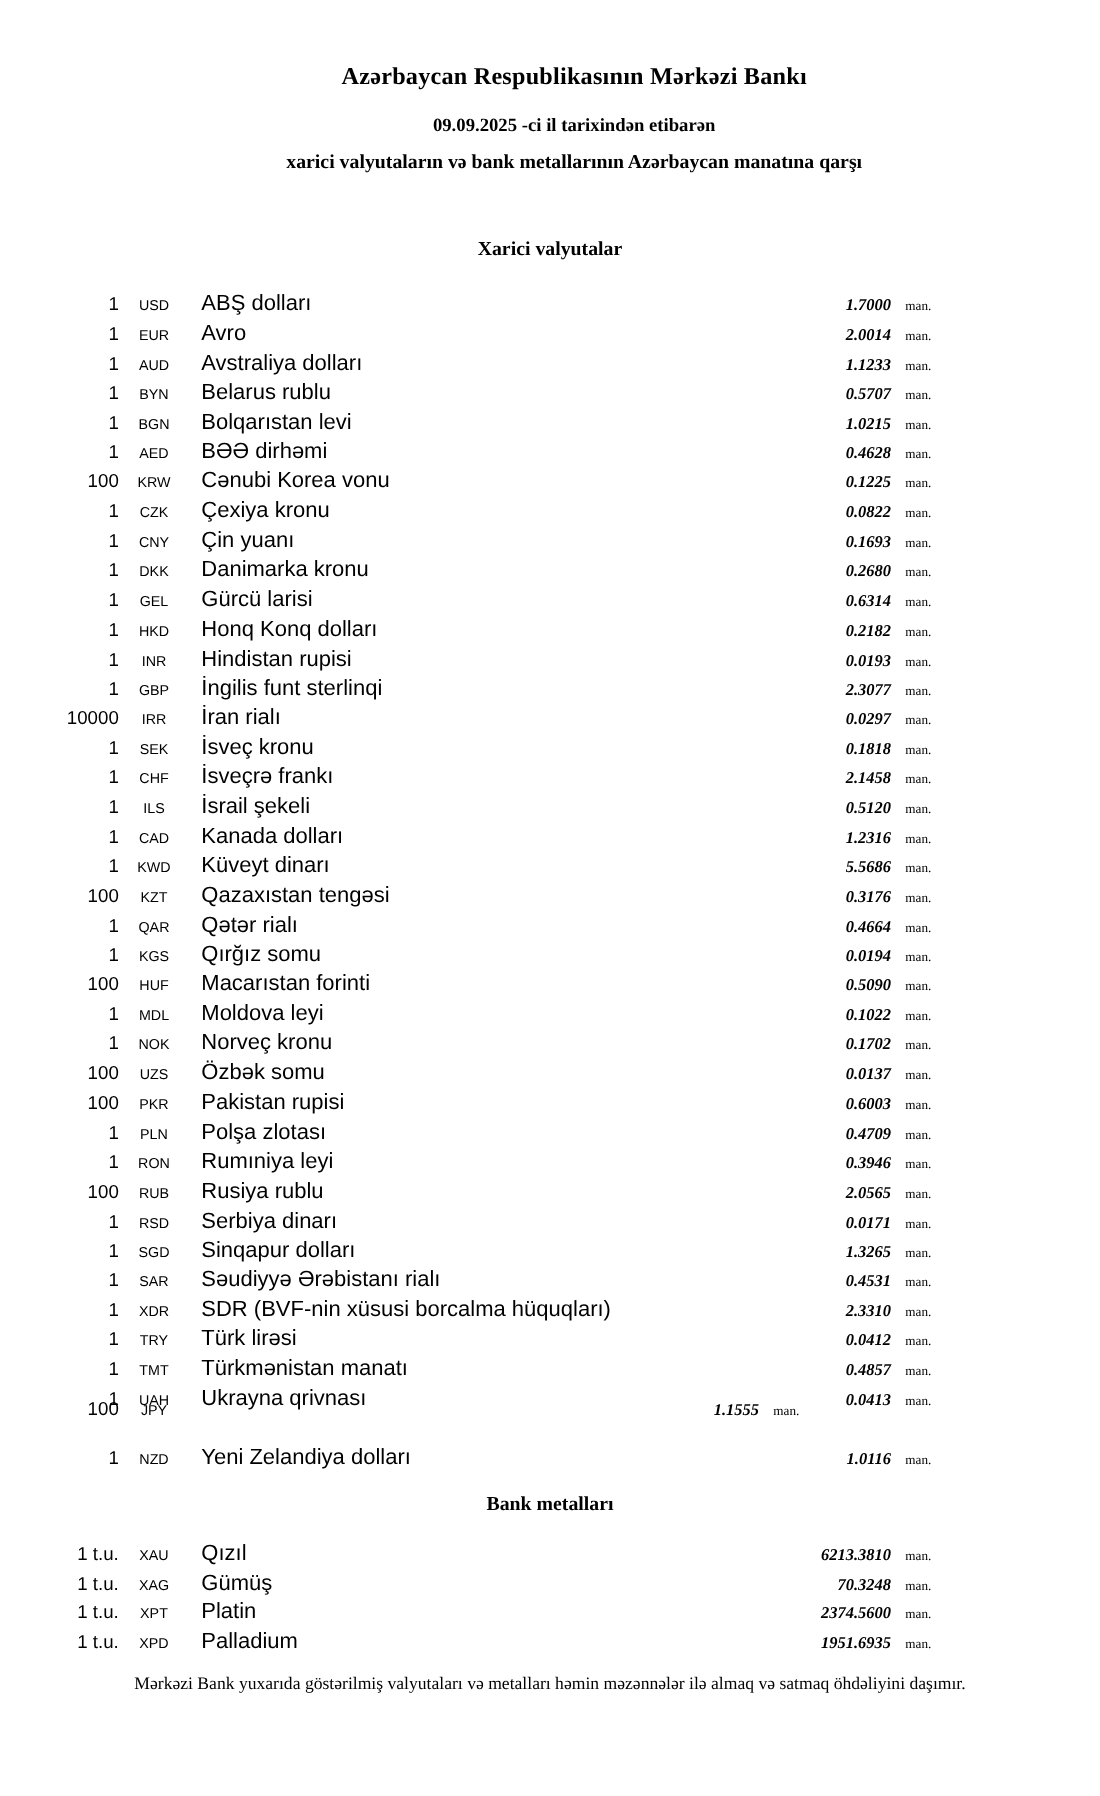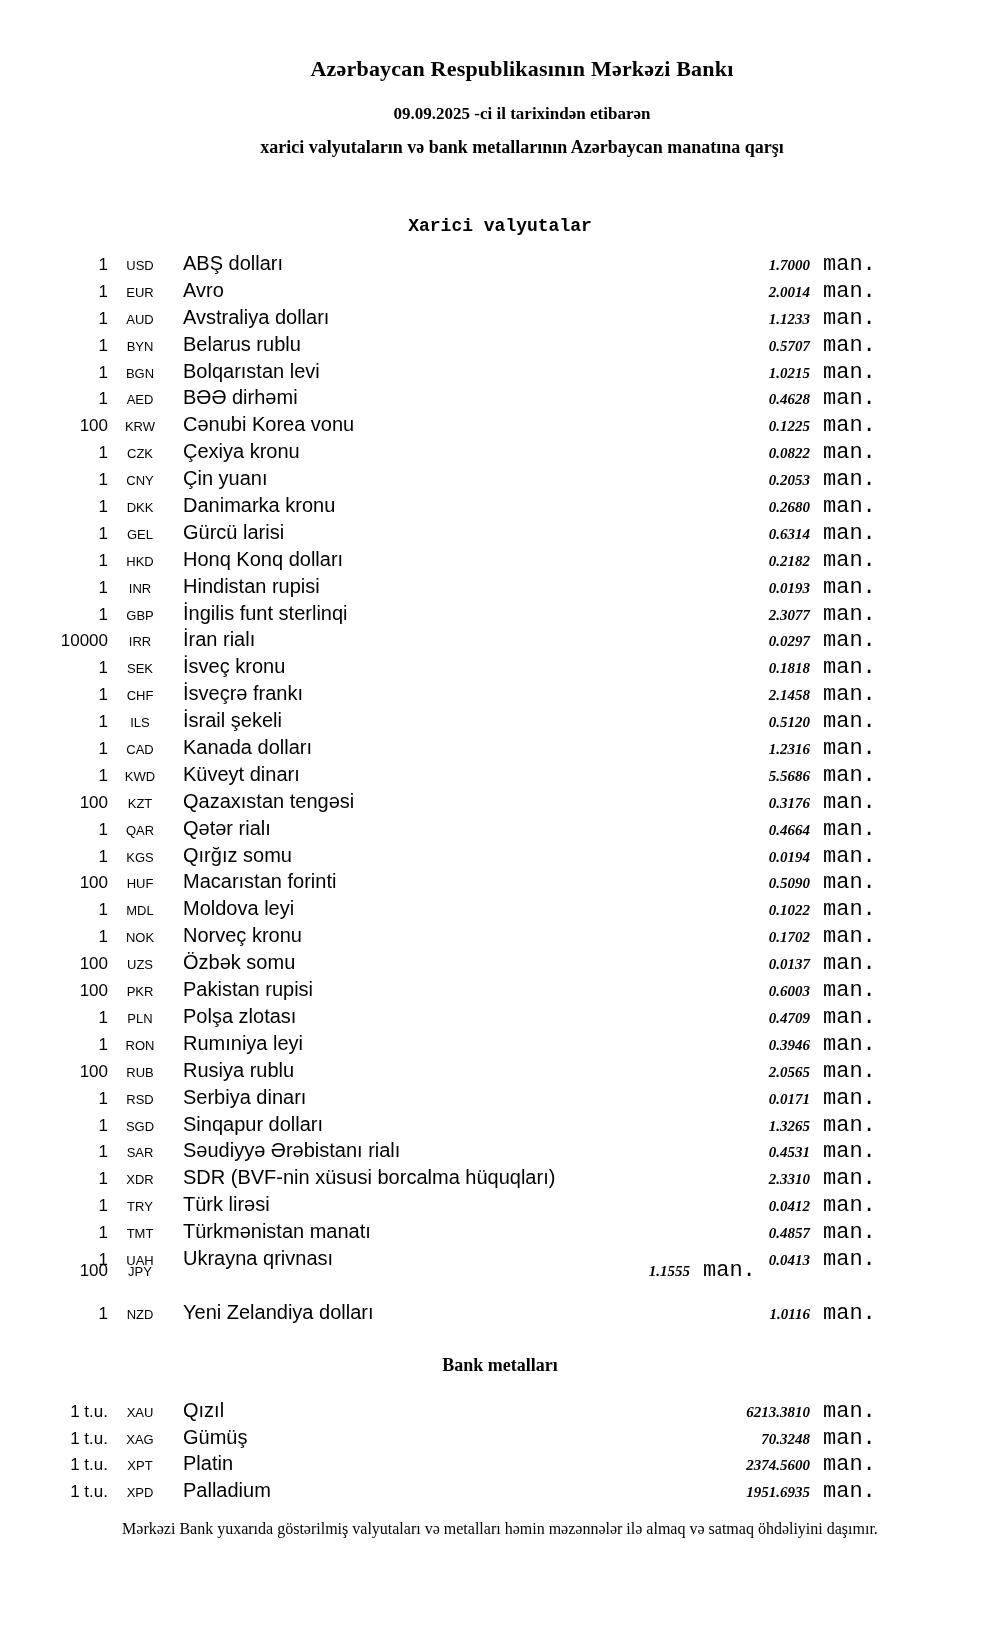--- a/index.html
+++ b/index.html
@@ -29,22 +29,22 @@
   .subtitle {
     font-size: 18px;
     font-weight: bold;
     margin-top: 13px;
   }
   .section-title {
     text-align: center;
     font-size: 18px;
     font-weight: bold;
   }
-  .section-title.currencies { margin-top: 58px; margin-bottom: 0; font-family: Liberation Mono, monospace; }
-  .section-title.metals { margin-top: 43px; margin-bottom: 7px; }
+  .section-title.currencies { margin-top: 58px; margin-bottom: 12px; }
+  .section-title.metals { margin-top: 32px; margin-bottom: 7px; }
 
   .rate-table { width: 870px; }
   .rate-row {
     display: grid;
     grid-template-columns: 108px 64px 1fr 120px 60px;
     align-items: baseline;
     height: 26.9px;
   }
   .cell { white-space: nowrap; }
   .cell.qty {
@@ -65,22 +65,22 @@
   }
   .cell.rate {
     text-align: right;
     font-family: "Liberation Serif", serif;
     font-style: italic;
     font-weight: bold;
     font-size: 15px;
   }
   .cell.man {
     padding-left: 13px;
-    font-family: Liberation Mono, monospace;
-    font-size: 22px;
+    font-family: Liberation Serif, serif;
+    font-size: 12px;
   }
 
   .footer {
     margin-top: 30px;
     text-align: center;
     font-size: 16px;
     padding: 0 24px;
   }
 </style>
 </head>
@@ -148,21 +148,21 @@
       <span class="cell qty">1</span>
       <span class="cell code">CZK</span>
       <span class="cell name">Çexiya kronu</span>
       <span class="cell rate">0.0822</span>
       <span class="cell man">man.</span>
     </div>
     <div class="rate-row">
       <span class="cell qty">1</span>
       <span class="cell code">CNY</span>
       <span class="cell name">Çin yuanı</span>
-      <span class="cell rate">0.2053</span>
+      <span class="cell rate">0.1693</span>
       <span class="cell man">man.</span>
     </div>
     <div class="rate-row">
       <span class="cell qty">1</span>
       <span class="cell code">DKK</span>
       <span class="cell name">Danimarka kronu</span>
       <span class="cell rate">0.2680</span>
       <span class="cell man">man.</span>
     </div>
     <div class="rate-row">

